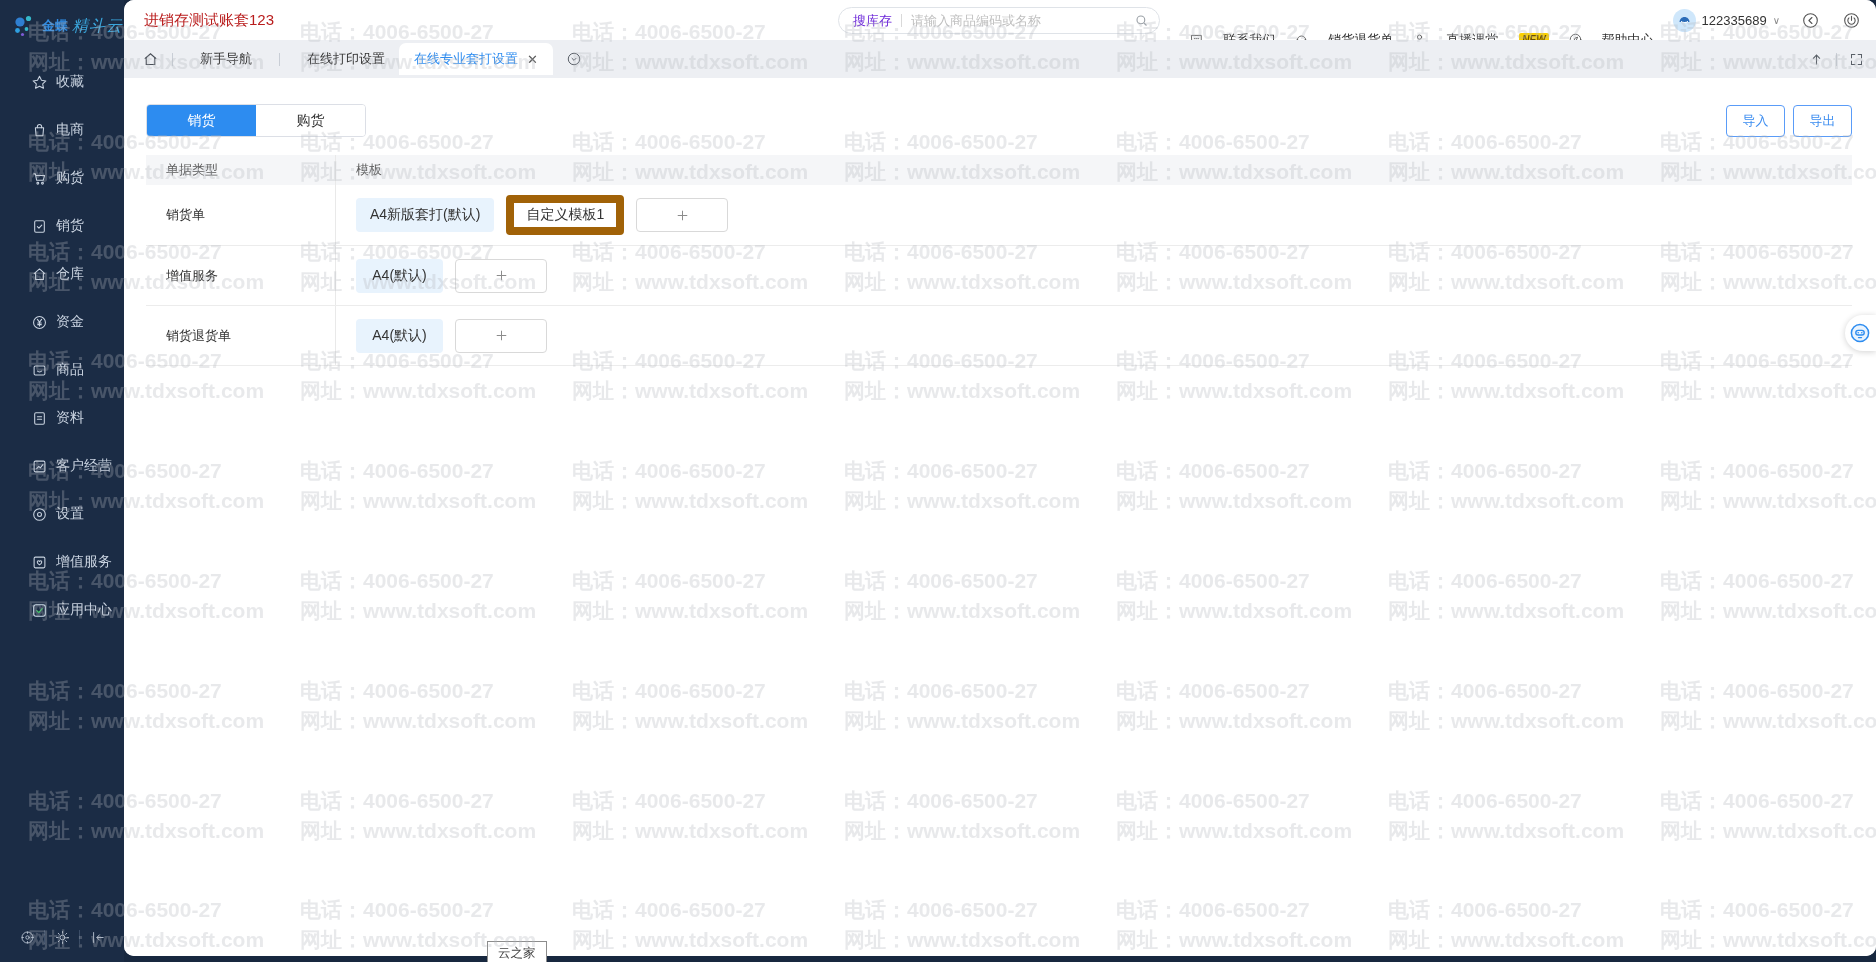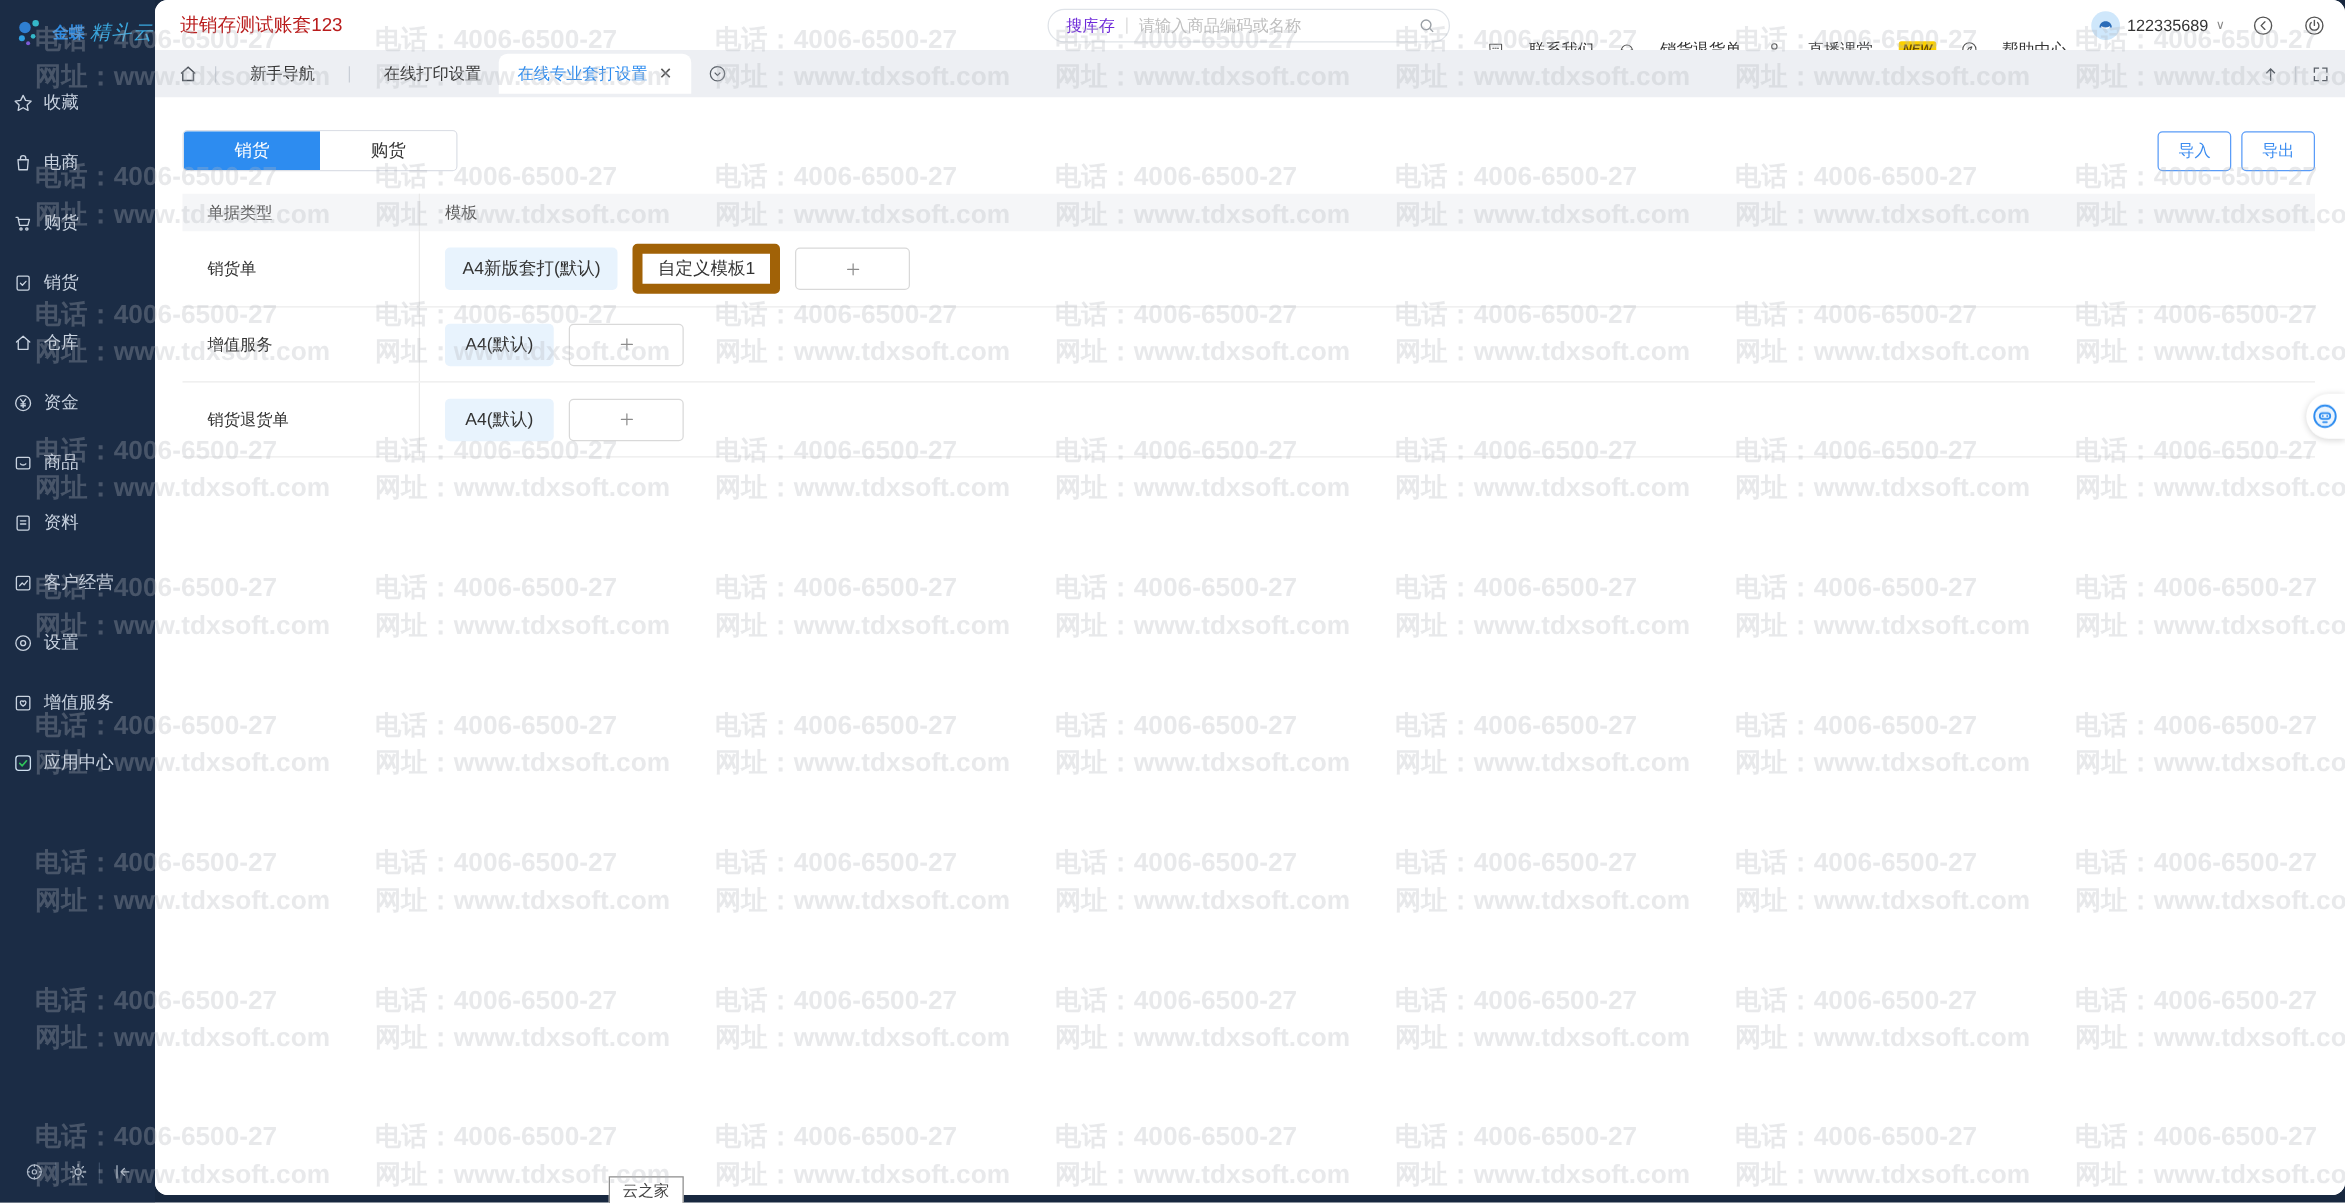--- a/index.html
+++ b/index.html
@@ -6,21 +6,21 @@
   html,body { width:1876px; height:962px; overflow:hidden; }
   body { background:#18283f; font-family:"Liberation Sans","DejaVu Sans",sans-serif; position:relative; }
 
   
   .sidebar { position:absolute; left:0; top:0; width:124px; height:962px; background:#1b2c45; color:#c9d3e0; z-index:1; }
   .logo { display:flex; align-items:center; gap:4px; padding:12px 0 0 12px; height:40px; }
   .logo-mark { width:26px; height:26px; flex:0 0 auto; }
   .logo-t1 { color:#2f8ae0; font-weight:bold; font-size:13px; }
   .logo-t2 { color:#3aa6dc; font-size:16px; font-style:italic; letter-spacing:1px; }
   .nav { margin-top:18px; }
-  .nav-item { display:flex; align-items:center; gap:8px; height:48px; padding-left:10px; font-size:14px; cursor:pointer; color:#c9d3e0; }
+  .nav-item { display:flex; align-items:center; gap:8px; height:48px; padding-left:31px; font-size:14px; cursor:pointer; color:#c9d3e0; }
   .nav-item svg { width:17px; height:17px; flex:0 0 auto; }
   .side-footer { position:absolute; bottom:8px; left:0; width:124px; display:flex; align-items:center; justify-content:center; gap:0; height:34px; }
   .side-footer .f-ic { width:34px; display:flex; justify-content:center; }
   .side-footer svg { width:17px; height:17px; }
   .f-div { width:1px; height:14px; background:#3a4c66; }
 
   
   .panel { position:absolute; left:124px; top:0; right:0; bottom:6px; background:#fff; border-radius:10px; overflow:hidden; z-index:2; }
 
   .topbar { position:relative; height:40px; background:#fff; }

